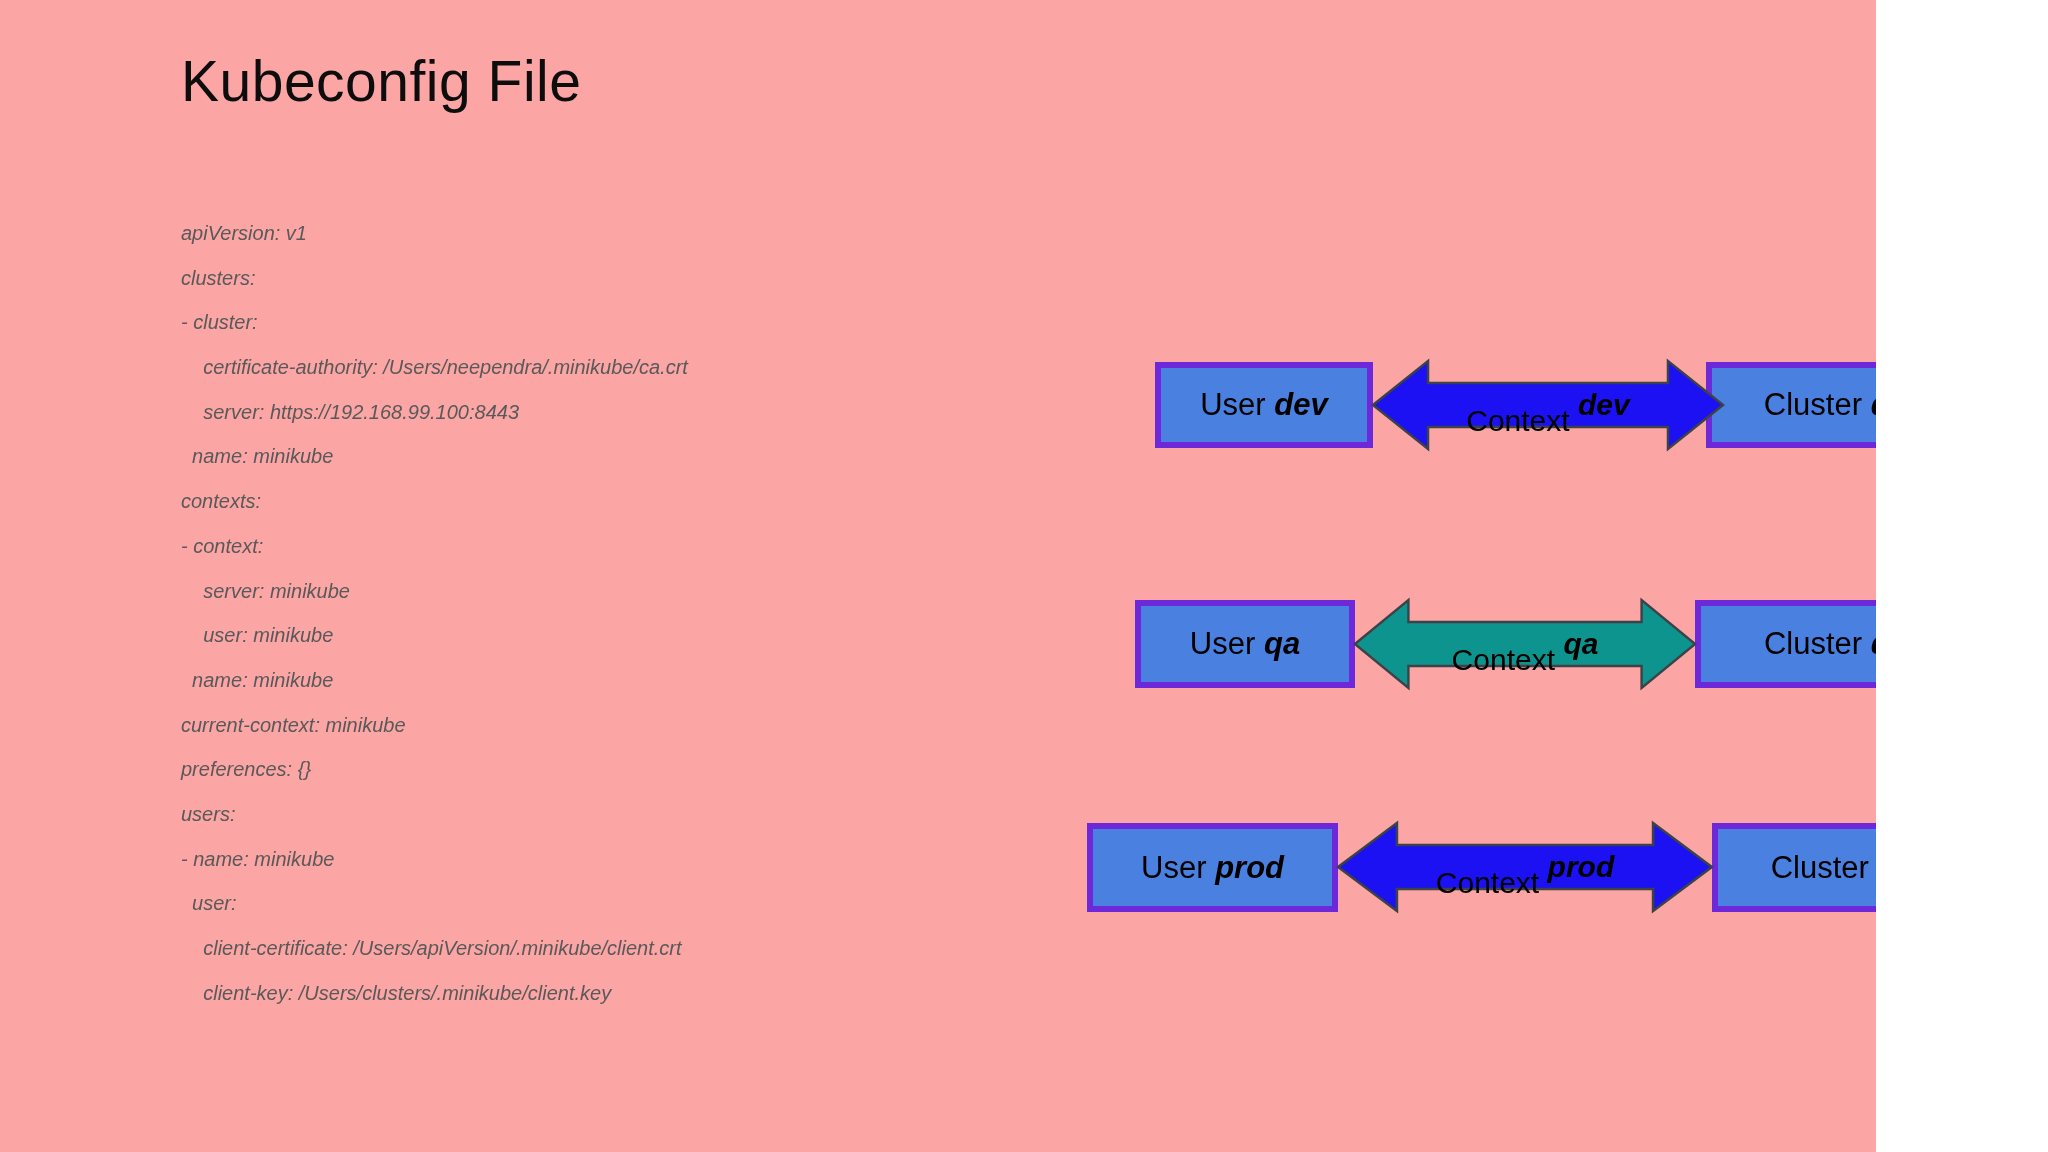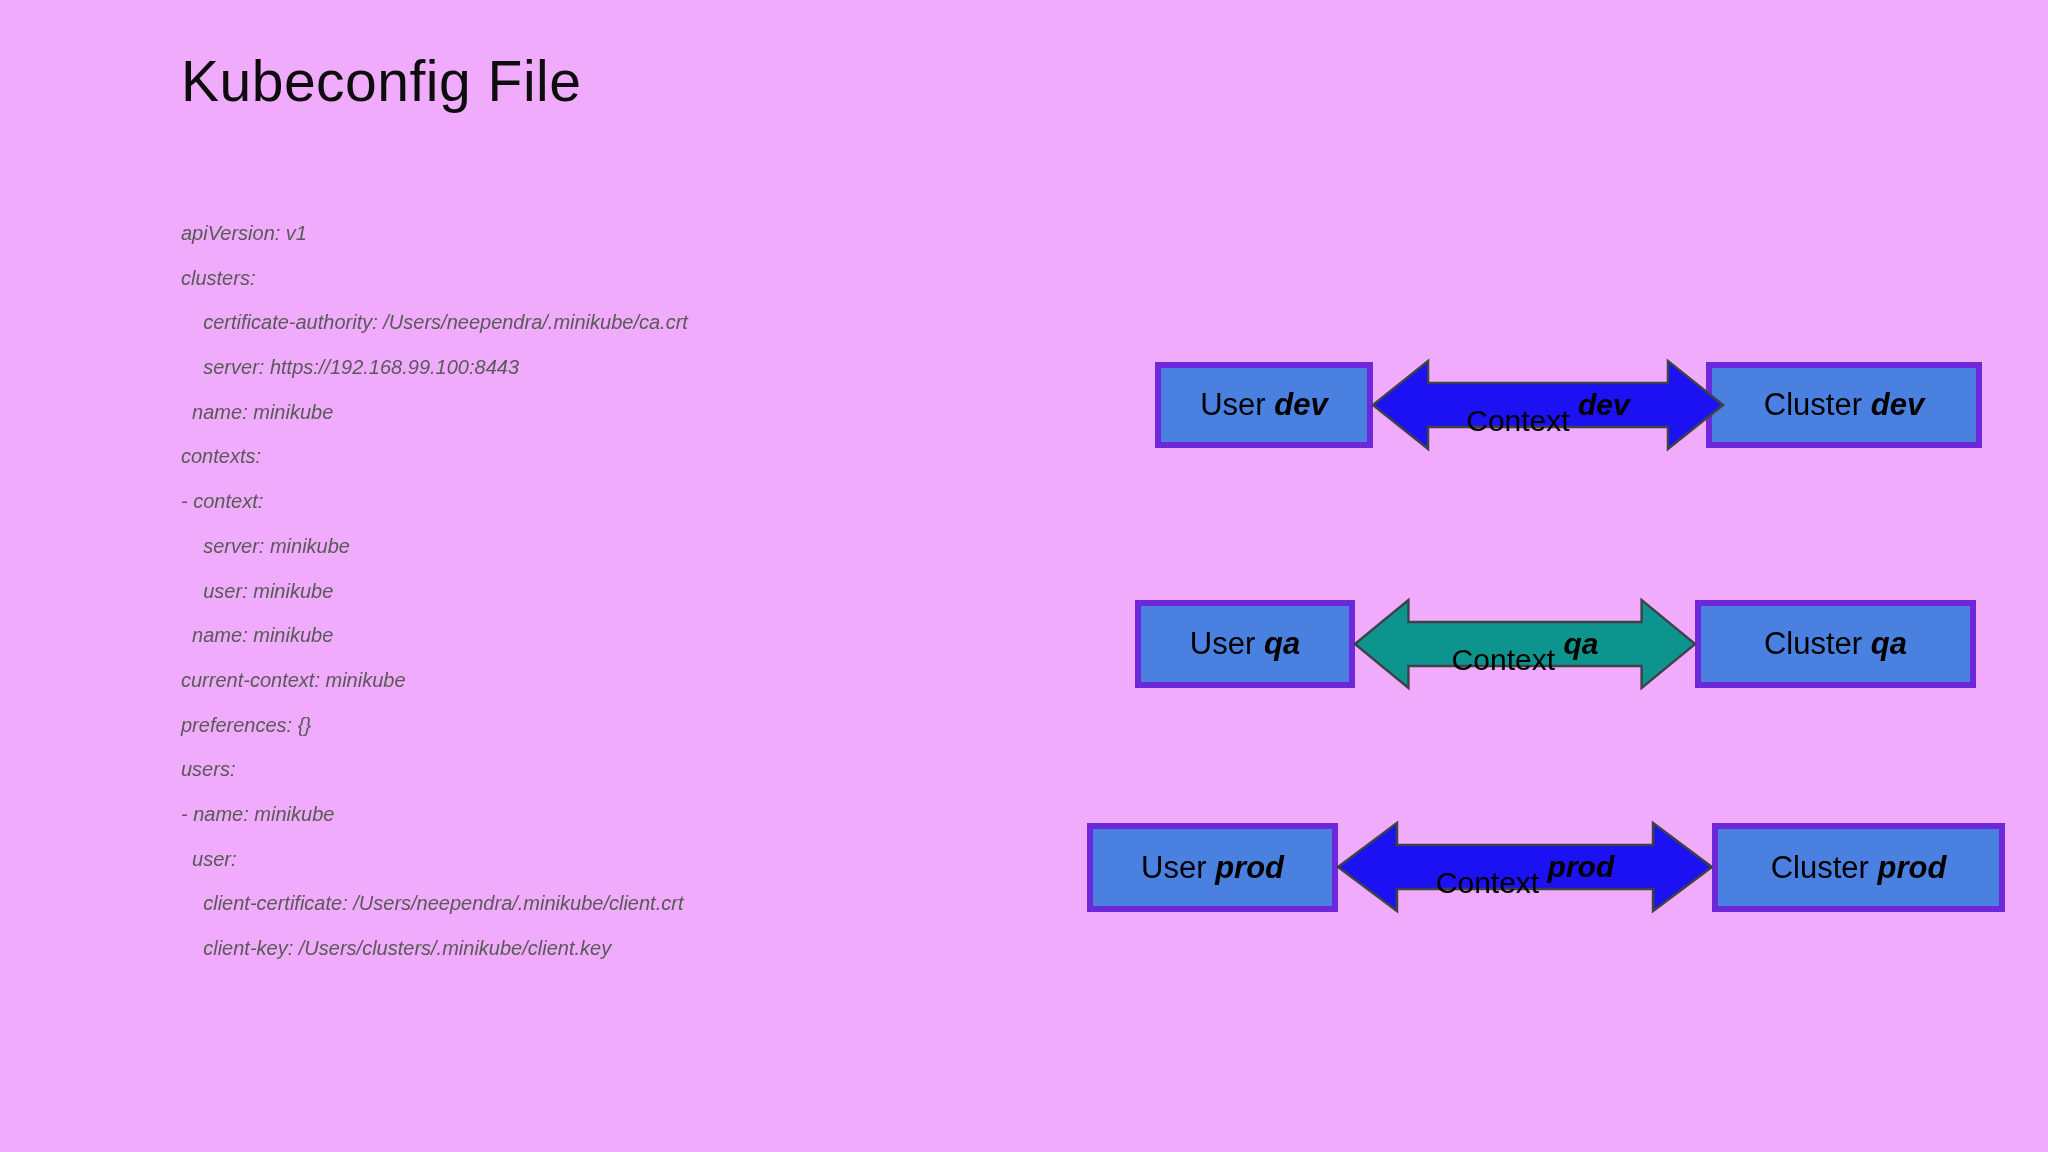--- a/index.html
+++ b/index.html
@@ -3,23 +3,23 @@
 <meta charset="utf-8">
 <style>
   html, body {
     margin: 0;
     padding: 0;
     background: #ffffff;
     font-family: "Liberation Sans", "DejaVu Sans", sans-serif;
   }
   .slide {
     position: relative;
-    width: 2048px;
+    width: 1876px;
     height: 1152px;
-    background: #f0abfc;
+    background: #fca5a5;
     overflow: hidden;
   }
   .title {
     position: absolute;
     left: 181px;
     top: 48px;
     margin: 0;
     font-size: 57px;
     font-weight: 400;
     color: #0d0d0d;
@@ -94,34 +94,35 @@
 </head>
 <body>
 
 <div class="slide">
 
   <h1 class="title">Kubeconfig File</h1>
 
   <div class="yaml">
     <div class="yline">apiVersion: v1</div>
     <div class="yline">clusters:</div>
+    <div class="yline">- cluster:</div>
     <div class="yline">    certificate-authority: /Users/neependra/.minikube/ca.crt</div>
     <div class="yline">    server: https://192.168.99.100:8443</div>
     <div class="yline">  name: minikube</div>
     <div class="yline">contexts:</div>
     <div class="yline">- context:</div>
     <div class="yline">    server: minikube</div>
     <div class="yline">    user: minikube</div>
     <div class="yline">  name: minikube</div>
     <div class="yline">current-context: minikube</div>
     <div class="yline">preferences: {}</div>
     <div class="yline">users:</div>
     <div class="yline">- name: minikube</div>
     <div class="yline">  user:</div>
-    <div class="yline">    client-certificate: /Users/neependra/.minikube/client.crt</div>
+    <div class="yline">    client-certificate: /Users/apiVersion/.minikube/client.crt</div>
     <div class="yline">    client-key: /Users/clusters/.minikube/client.key</div>
   </div>
 
   <div>
 
     <div class="box dev-user" style="background: rgb(74, 128, 224);">
       <span class="prefix">User</span>
       <em class="env">dev</em>
     </div>
     <div class="arrow dev-arrow">

